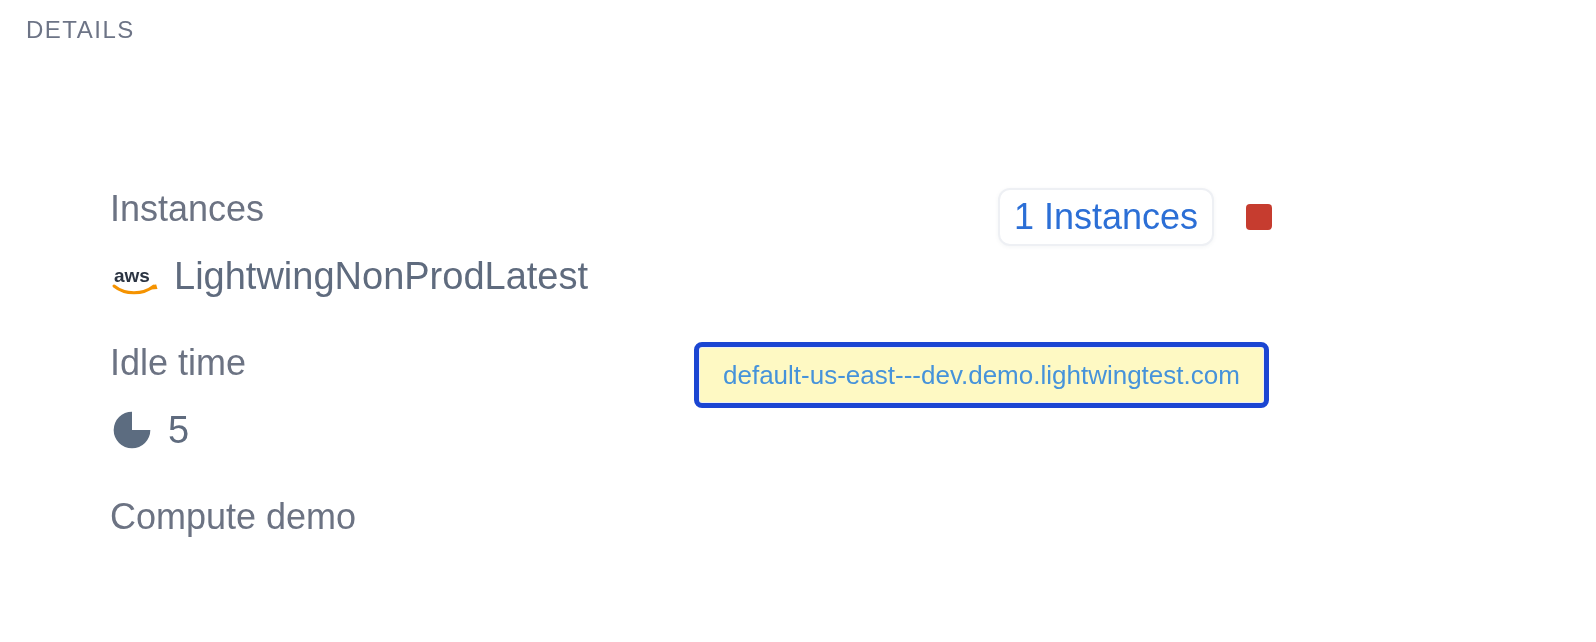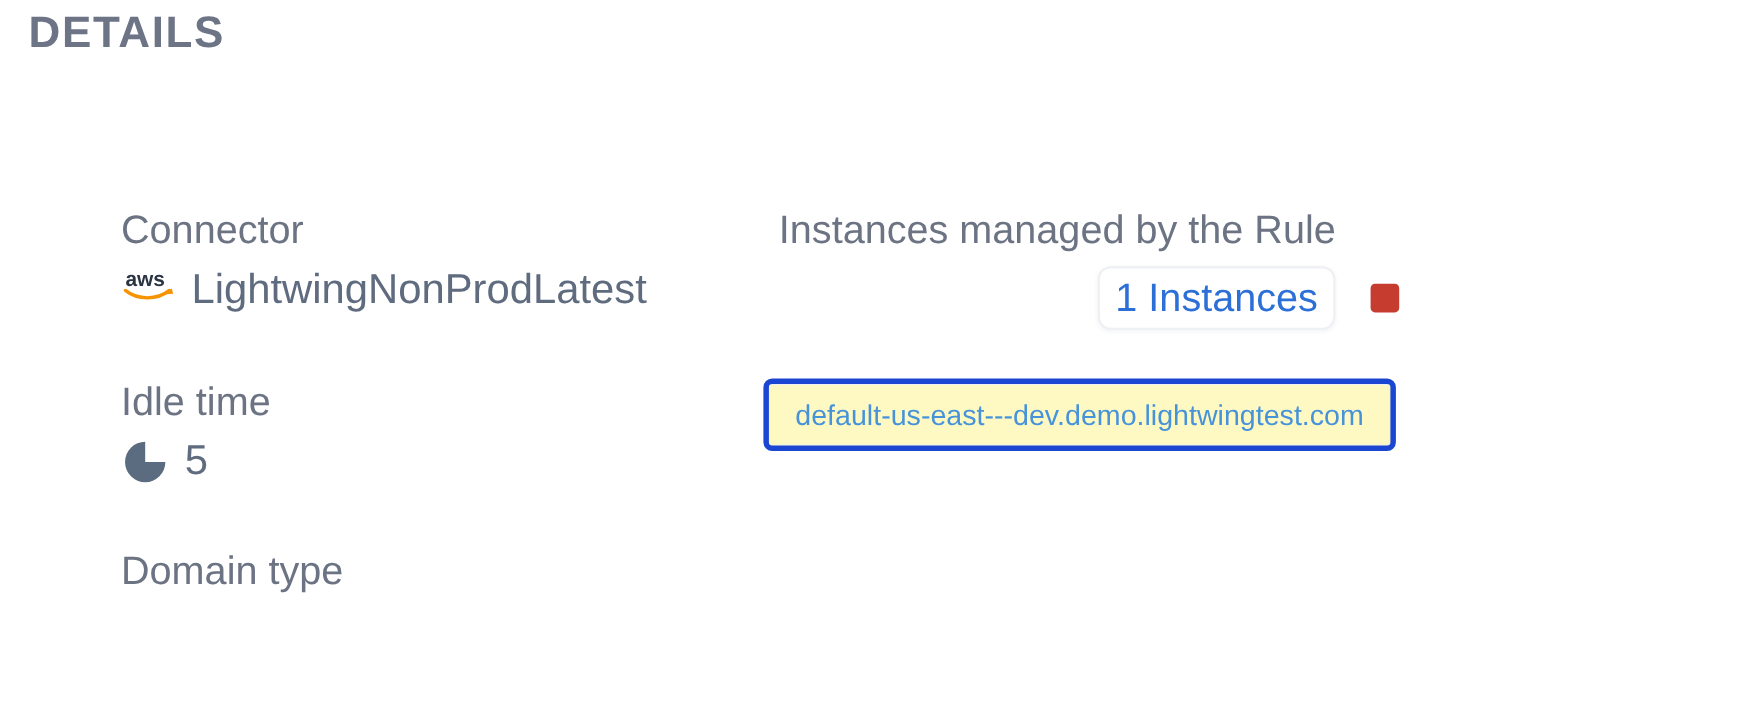--- a/index.html
+++ b/index.html
@@ -22,43 +22,43 @@
     font-family:"Liberation Sans","DejaVu Sans",sans-serif;
     overflow:hidden;
   }
   .page{
     position:relative;
     width:1596px;height:642px;
     background:#ffffff;
     padding:12px 20px 0 26px;
   }
   .section-title{
-    font-size:40px;
-    font-weight:700;
+    font-size:24px;
+    font-weight:400;
     letter-spacing:1.5px;
     color:var(--title_gray);
     line-height:36px;
   }
   .details-grid{
     margin:140px 0 0 84px;
     display:grid;
     grid-template-columns:584px auto;
     row-gap:44px;
     align-items:start;
   }
   .field-label{
     font-size:36px;
     line-height:42px;
     color:var(--label_gray);
     margin-bottom:12px;
   }
   .col-right .field-label{padding-left:14px;}
   .field-value{
     display:flex;
-    align-items:flex-start;
+    align-items:flex-end;
     gap:14px;
     font-size:38px;
     color:var(--value_gray);
     min-height:56px;
   }
   .icon{display:inline-flex;align-items:center;justify-content:center;flex:0 0 auto;}
   
   .instances-row{display:flex;align-items:center;justify-content:center;}
   .instances-chip{
     display:inline-block;
@@ -106,35 +106,34 @@
 </head>
 <body>
 
 <div class="page">
 
   <div class="section-title">DETAILS</div>
 
   <div class="details-grid">
 
     <div class="cell col-left">
-      <div class="field-label">Connector</div>
+      <div class="field-label">Instances</div>
       <div class="field-value">
         <span class="icon aws-wrap">
           <svg viewBox="0 0 50 34" width="50" height="34">
             <text x="4" y="18" font-size="19" font-weight="bold" style="fill:var(--aws_dark);font-family:'Liberation Sans',sans-serif;">aws</text>
             <path d="M4 22 C 15 31, 33 31, 44 22" style="stroke:var(--aws_orange);" stroke-width="3" fill="none" stroke-linecap="round"></path>
             <path d="M46 20 l 1.5 5 l -6.5 0.5 z" style="fill:var(--aws_orange);"></path>
           </svg>
         </span>
         <span>LightwingNonProdLatest</span>
       </div>
     </div>
 
     <div class="cell col-right">
-      <div class="field-label">Instances managed by the Rule</div>
       <div class="field-value instances-row">
         <a href="#" class="instances-chip">1 Instances</a>
         <span class="status-square"></span>
       </div>
     </div>
 
     <div class="cell col-left">
       <div class="field-label">Idle time</div>
       <div class="field-value">
         <span class="icon pie-wrap">
@@ -146,18 +145,18 @@
       </div>
     </div>
 
     <div class="cell col-right">
       <div class="field-value">
         <a href="#" class="domain-box">default-us-east---dev.demo.lightwingtest.com</a>
       </div>
     </div>
 
     <div class="cell col-left">
-      <div class="field-label">Domain type</div>
+      <div class="field-label">Compute demo</div>
     </div>
 
 
   </div>
 </div>
 
 </body></html>

